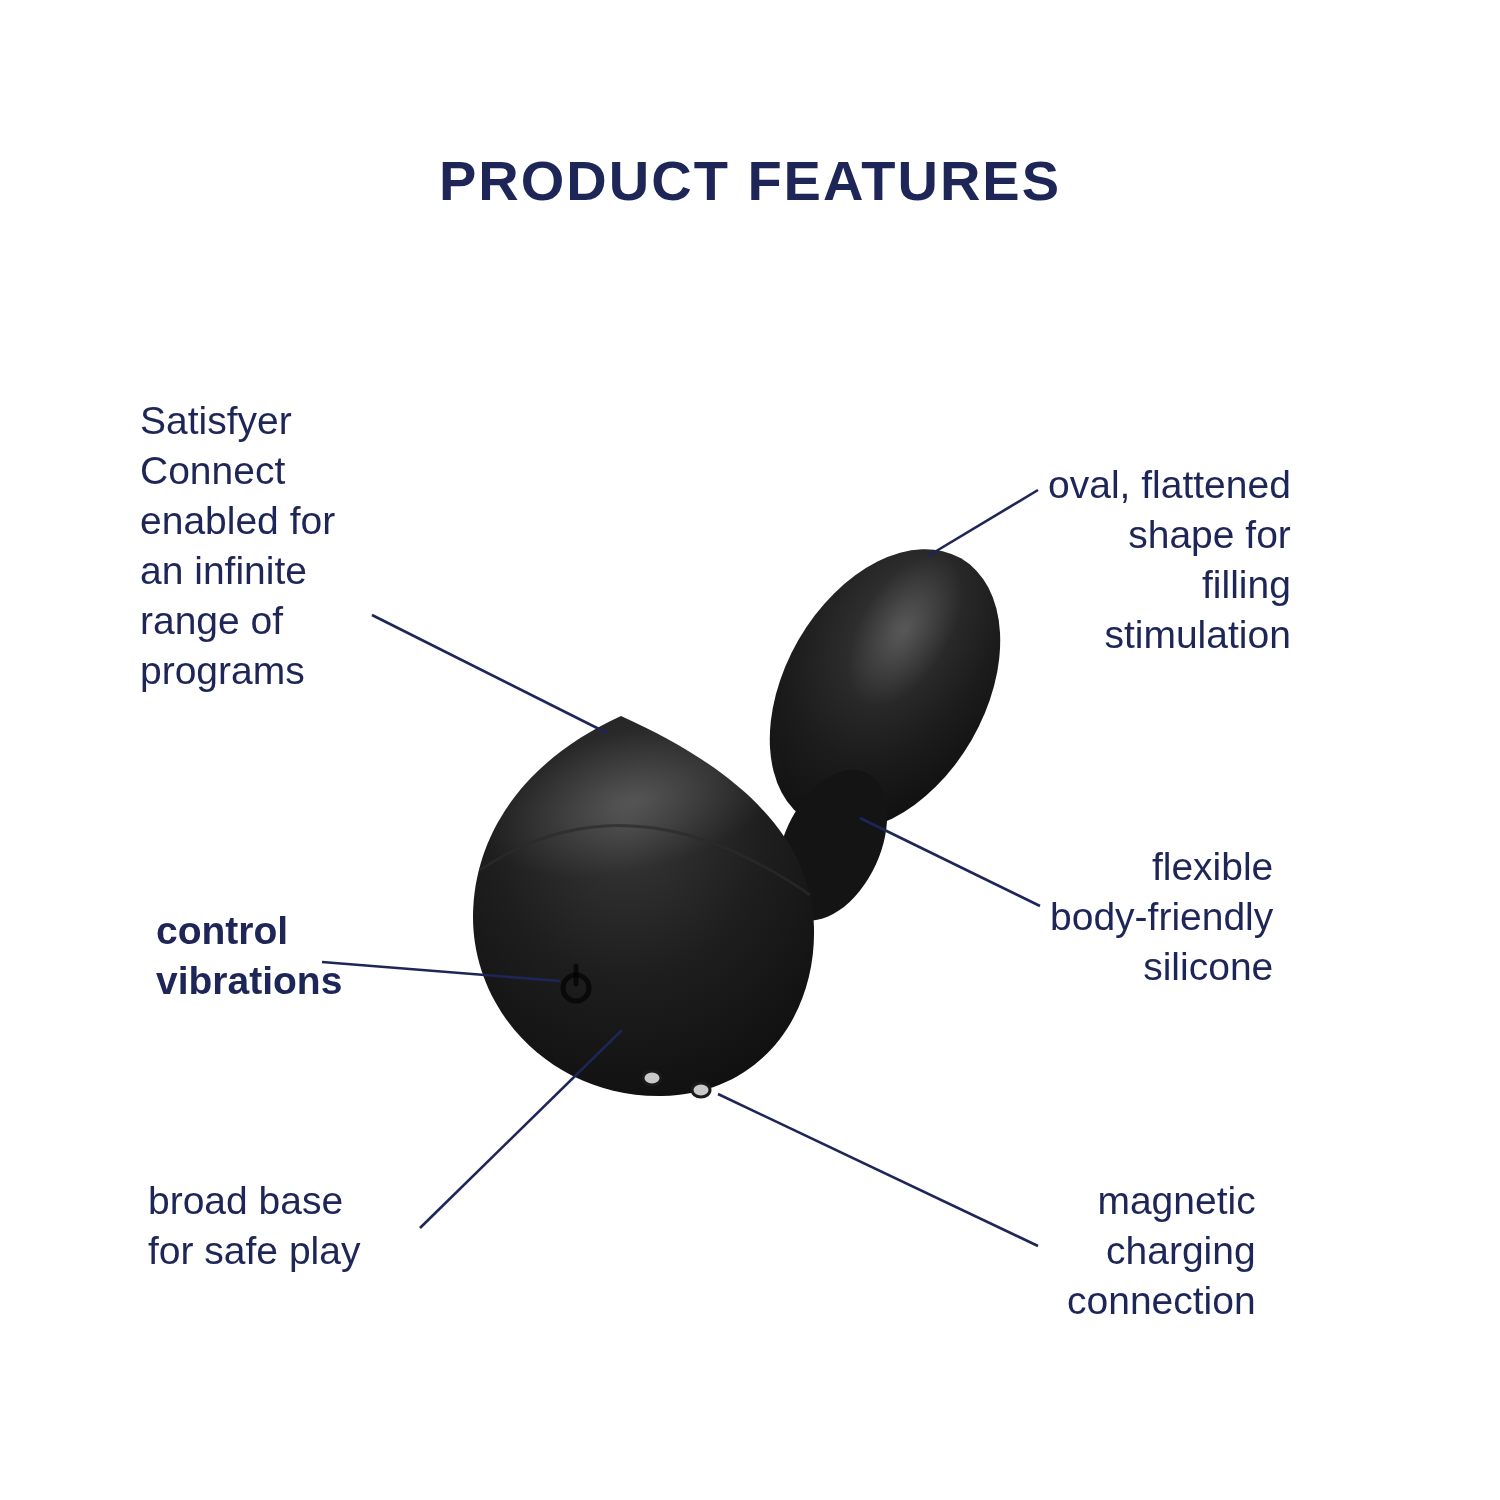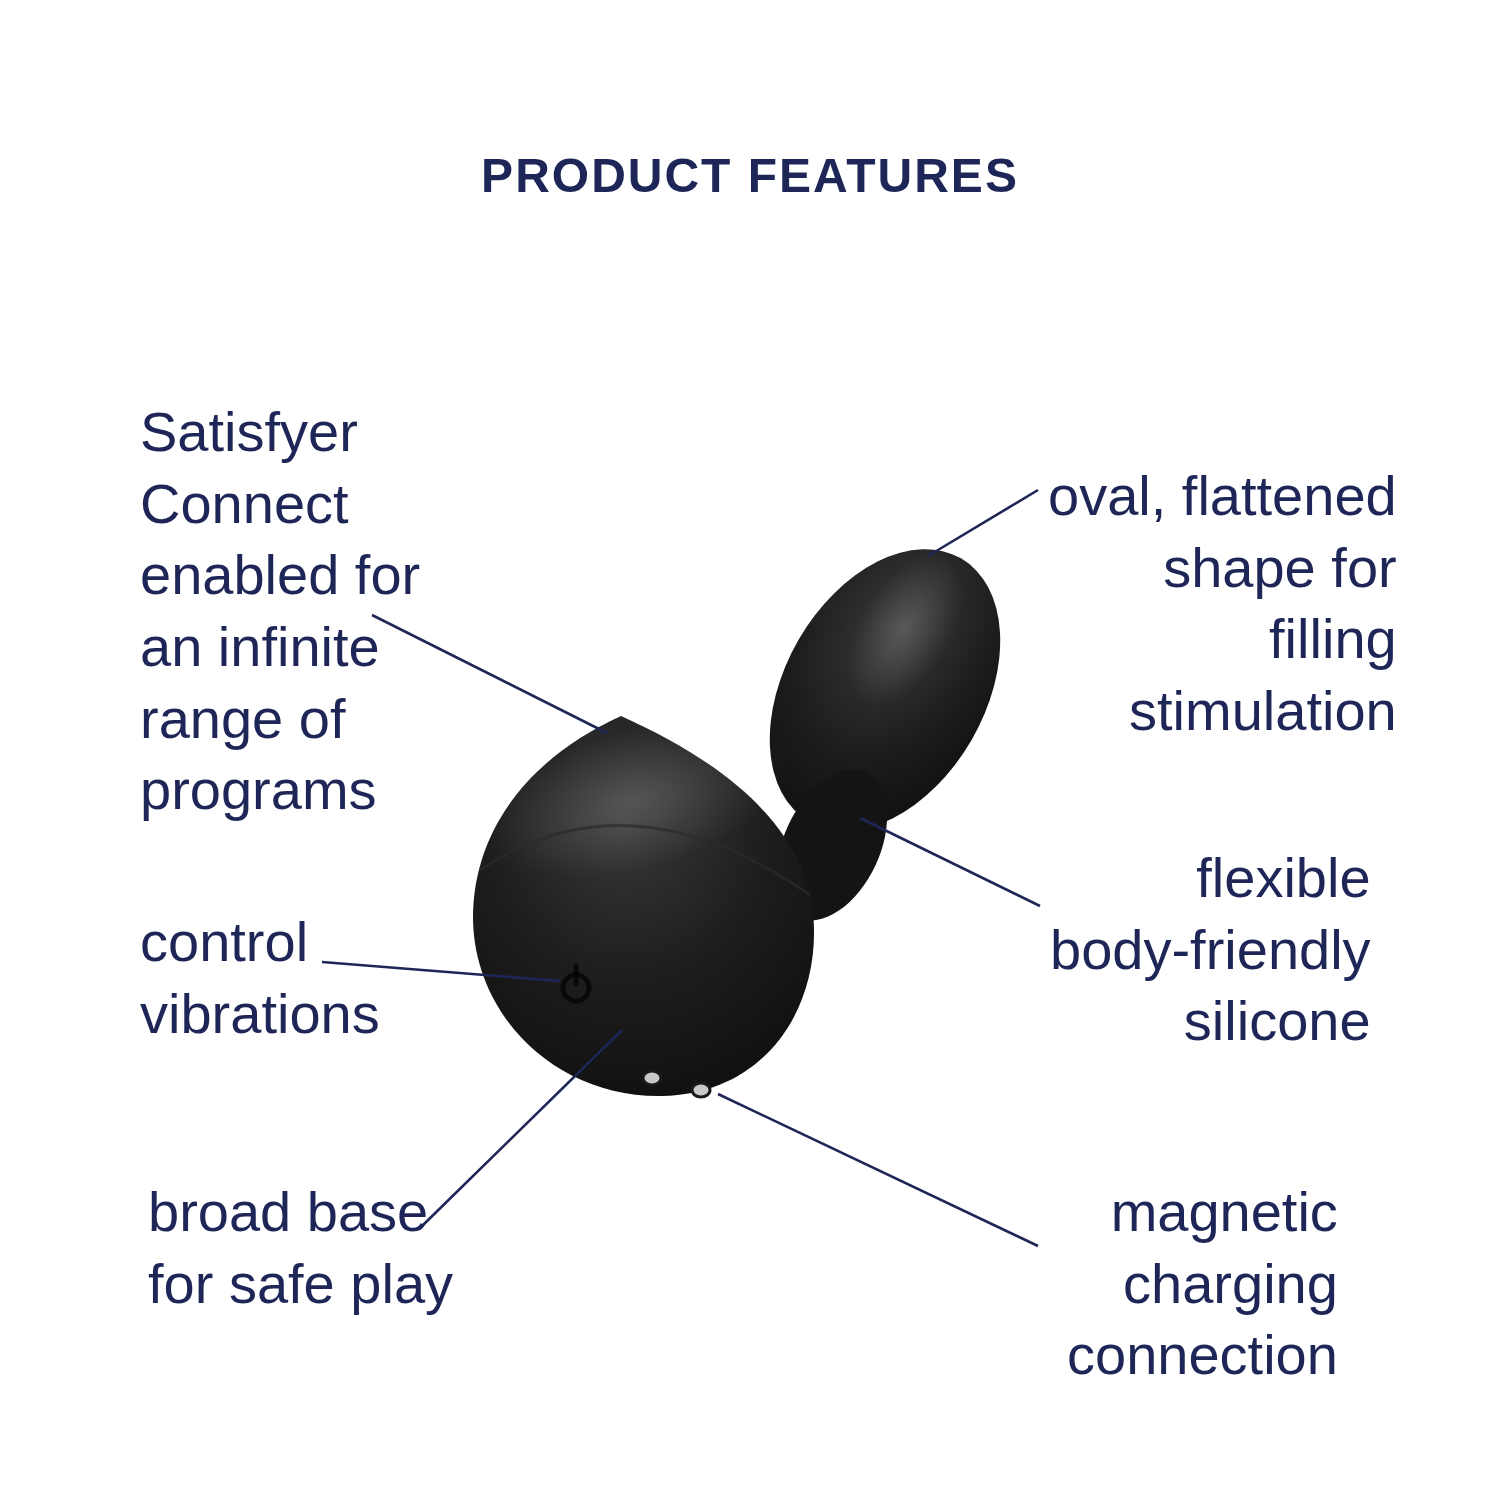--- a/index.html
+++ b/index.html
@@ -7,37 +7,37 @@
     position:relative;
     width:1500px;height:1500px;
     background:#ffffff;
     font-family:"Liberation Sans", sans-serif;
     overflow:hidden;
   }
   .title{
     position:absolute;
     left:0; right:0; top:148px;
     text-align:center;
-    font-size:48px;
+    font-size:56px;
     font-weight:bold;
     letter-spacing:2px;
     color:var(--navy,#1e2657);
   }
   .label{
     position:absolute;
-    font-size:56px;
+    font-size:39px;
     line-height:1.28;
     color:var(--navy,#1e2657);
     white-space:pre-line;
   }
   .label.right{text-align:right;}
   #lbl-connect {left:140px;  top:396px;}
   #lbl-oval    {left:1048px; top:460px;}
   #lbl-flexible{left:1050px; top:842px;}
-  #lbl-control {left:140px;  top:906px;}
+  #lbl-control {left:156px;  top:906px;font-weight:bold;}
   #lbl-broad   {left:148px;  top:1176px;}
   #lbl-magnetic{left:1067px; top:1176px;}
   svg.scene{position:absolute;left:0;top:0;}
 </style>
 </head>
 <body>
 
 <div class="canvas" style="--navy: #1e2657;">
 
   <div class="title">PRODUCT FEATURES</div>

